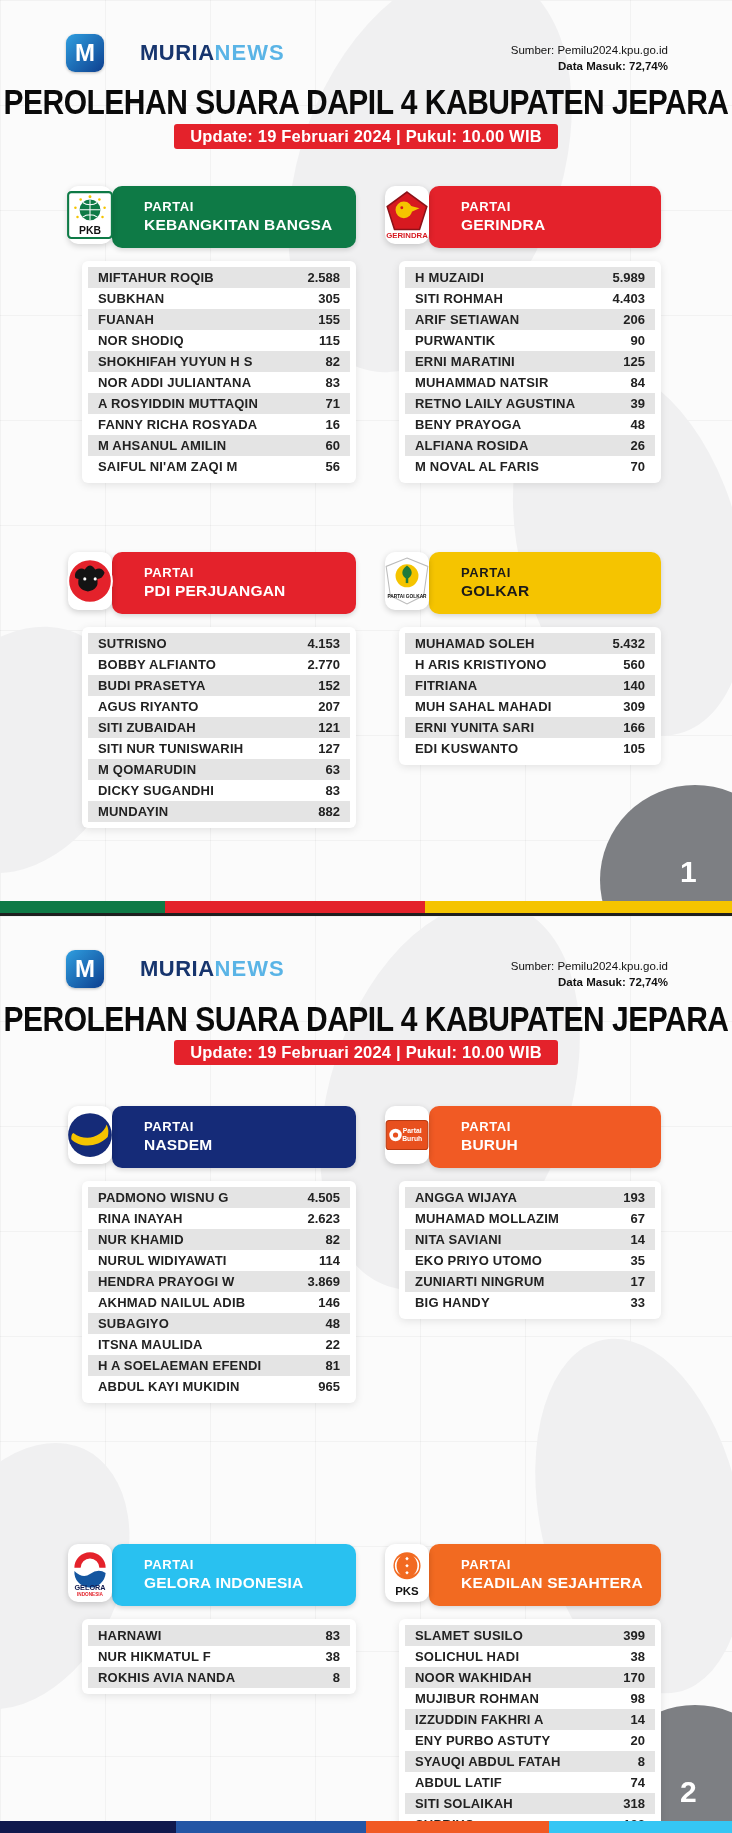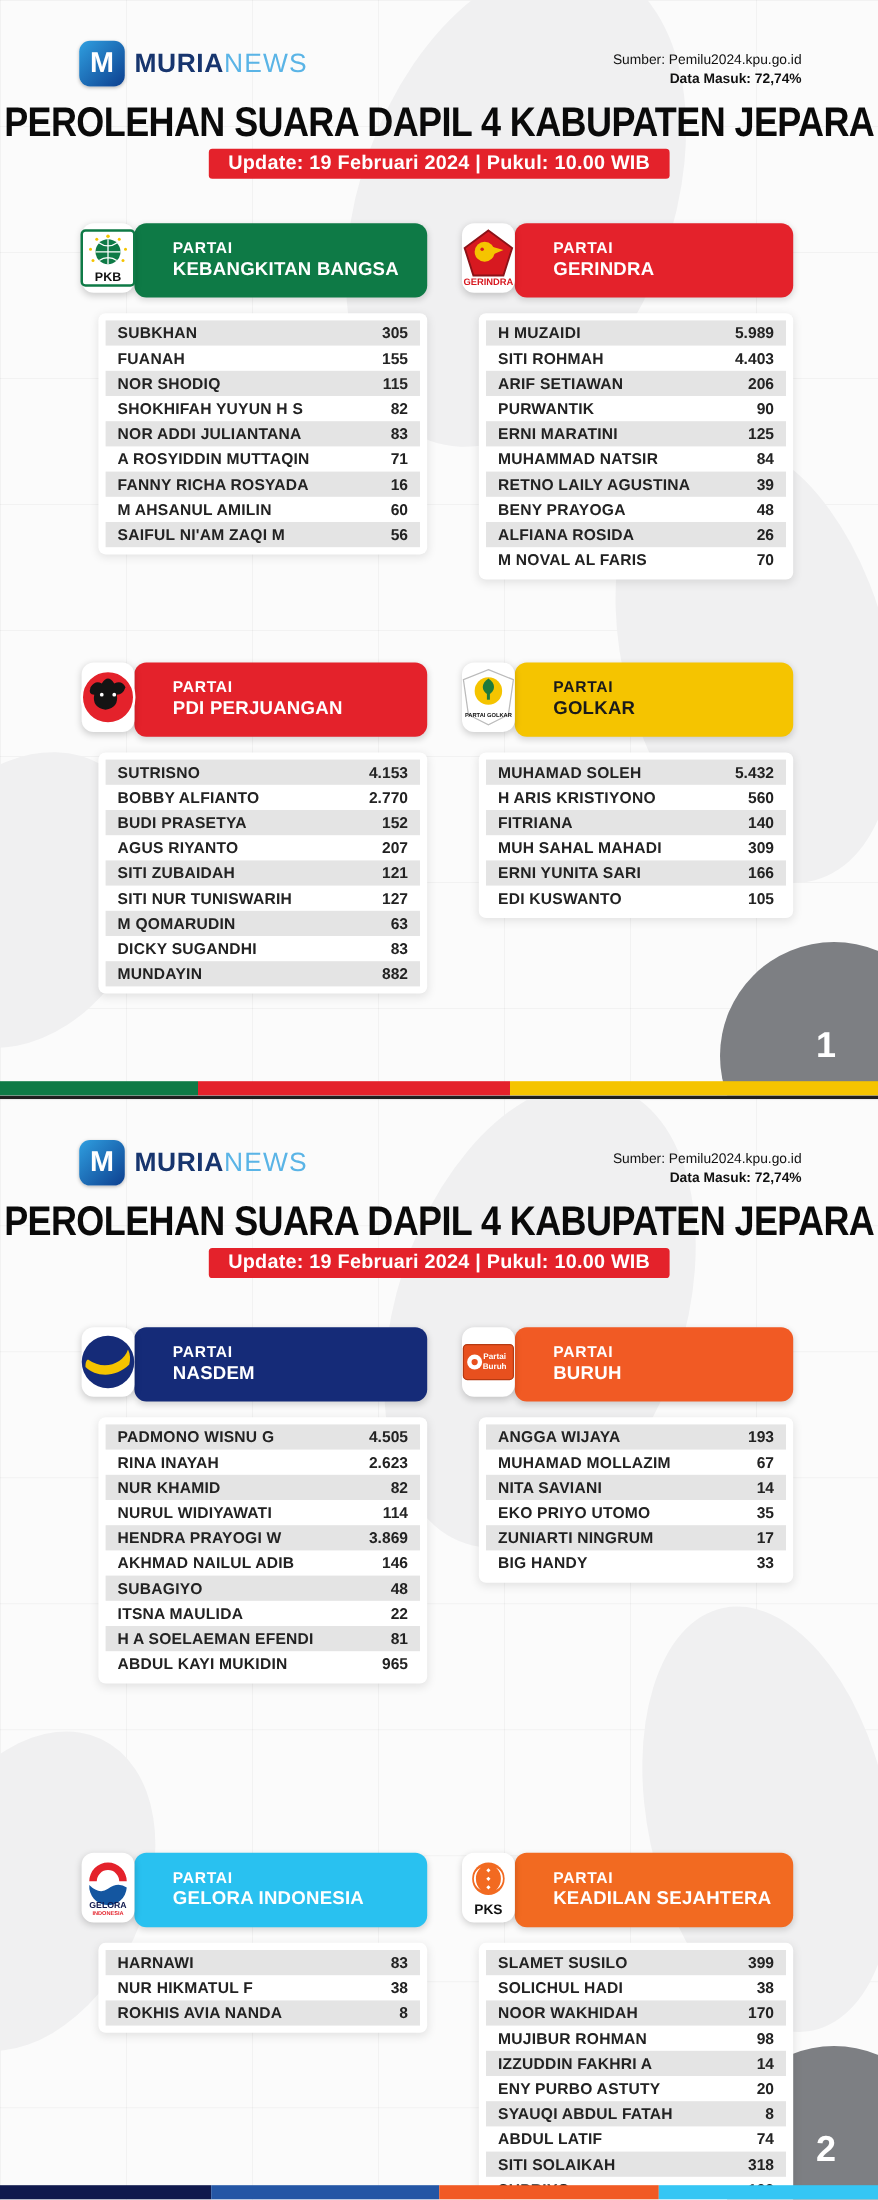--- a/index.html
+++ b/index.html
@@ -25,22 +25,22 @@
 
   
   .brand{position:absolute;left:66px;top:34px;display:flex;align-items:center;gap:8px;z-index:3;}
   .brand-mark{
     width:38px;height:38px;border-radius:9px;
     background:linear-gradient(135deg,#2f9fe0 0%,#0d3f8f 100%);
     color:#fff;font-weight:bold;font-size:24px;
     display:flex;align-items:center;justify-content:center;
     box-shadow:0 1px 3px rgba(0,0,0,.25);
   }
-  .brand-bold{font-size:22px;font-weight:bold;color:#17356e;letter-spacing:.5px;}
-  .brand-light{font-size:22px;font-weight:normal;color:#5ab4e6;letter-spacing:1px;text-align:right;}
+  .brand-bold{font-size:22px;font-weight:bold;color:#17356e;letter-spacing:.5px;margin-left:28px;}
+  .brand-light{font-size:22px;font-weight:bold;color:#5ab4e6;letter-spacing:1px;text-align:right;}
   .source{position:absolute;right:64px;top:42px;text-align:right;font-size:11.5px;color:#111;line-height:1.4;z-index:3;}
   .source .b{font-weight:bold;}
   .title{
     position:absolute;left:0;right:0;top:86px;text-align:center;
     font-size:30px;font-weight:bold;color:#0a0a0a;letter-spacing:-0.5px;
     transform:scaleY(1.15);z-index:3;white-space:nowrap;
   }
   .banner-wrap{position:absolute;left:0;right:0;top:124px;text-align:center;z-index:3;}
   .banner{
     display:inline-block;color:#fff;font-weight:bold;font-size:16.5px;
@@ -145,20 +145,24 @@
           </span>
       </div>
       <div class="bar" style="background: rgb(14, 122, 70); color: rgb(255, 255, 255);">
         <span class="l1">PARTAI</span>
         <span class="l2">KEBANGKITAN BANGSA</span>
       </div>
     </div>
     <div class="panel">
       <div class="list">
           <div class="row">
+            <span class="cname">MIFTAHUR ROQIB</span>
+            <span class="cvotes">2.588</span>
+          </div>
+          <div class="row">
             <span class="cname">SUBKHAN</span>
             <span class="cvotes">305</span>
           </div>
           <div class="row">
             <span class="cname">FUANAH</span>
             <span class="cvotes">155</span>
           </div>
           <div class="row">
             <span class="cname">NOR SHODIQ</span>
             <span class="cvotes">115</span>

